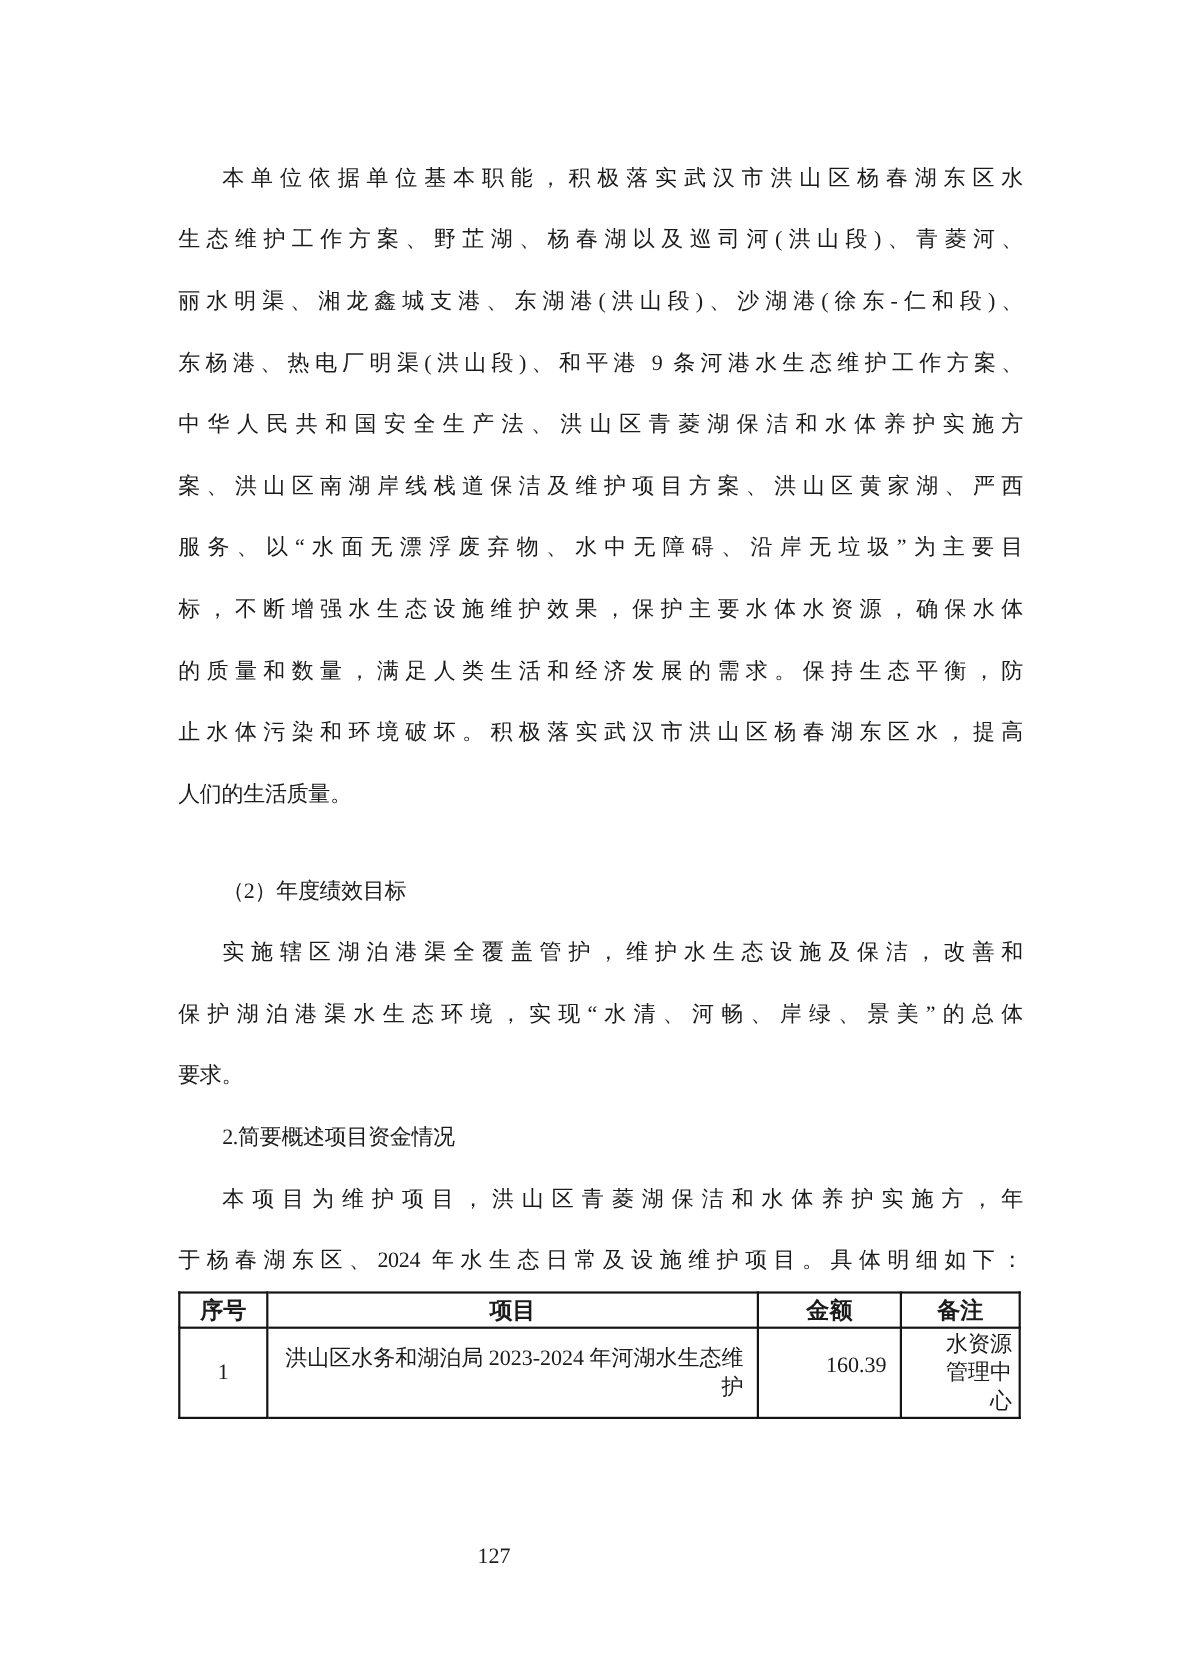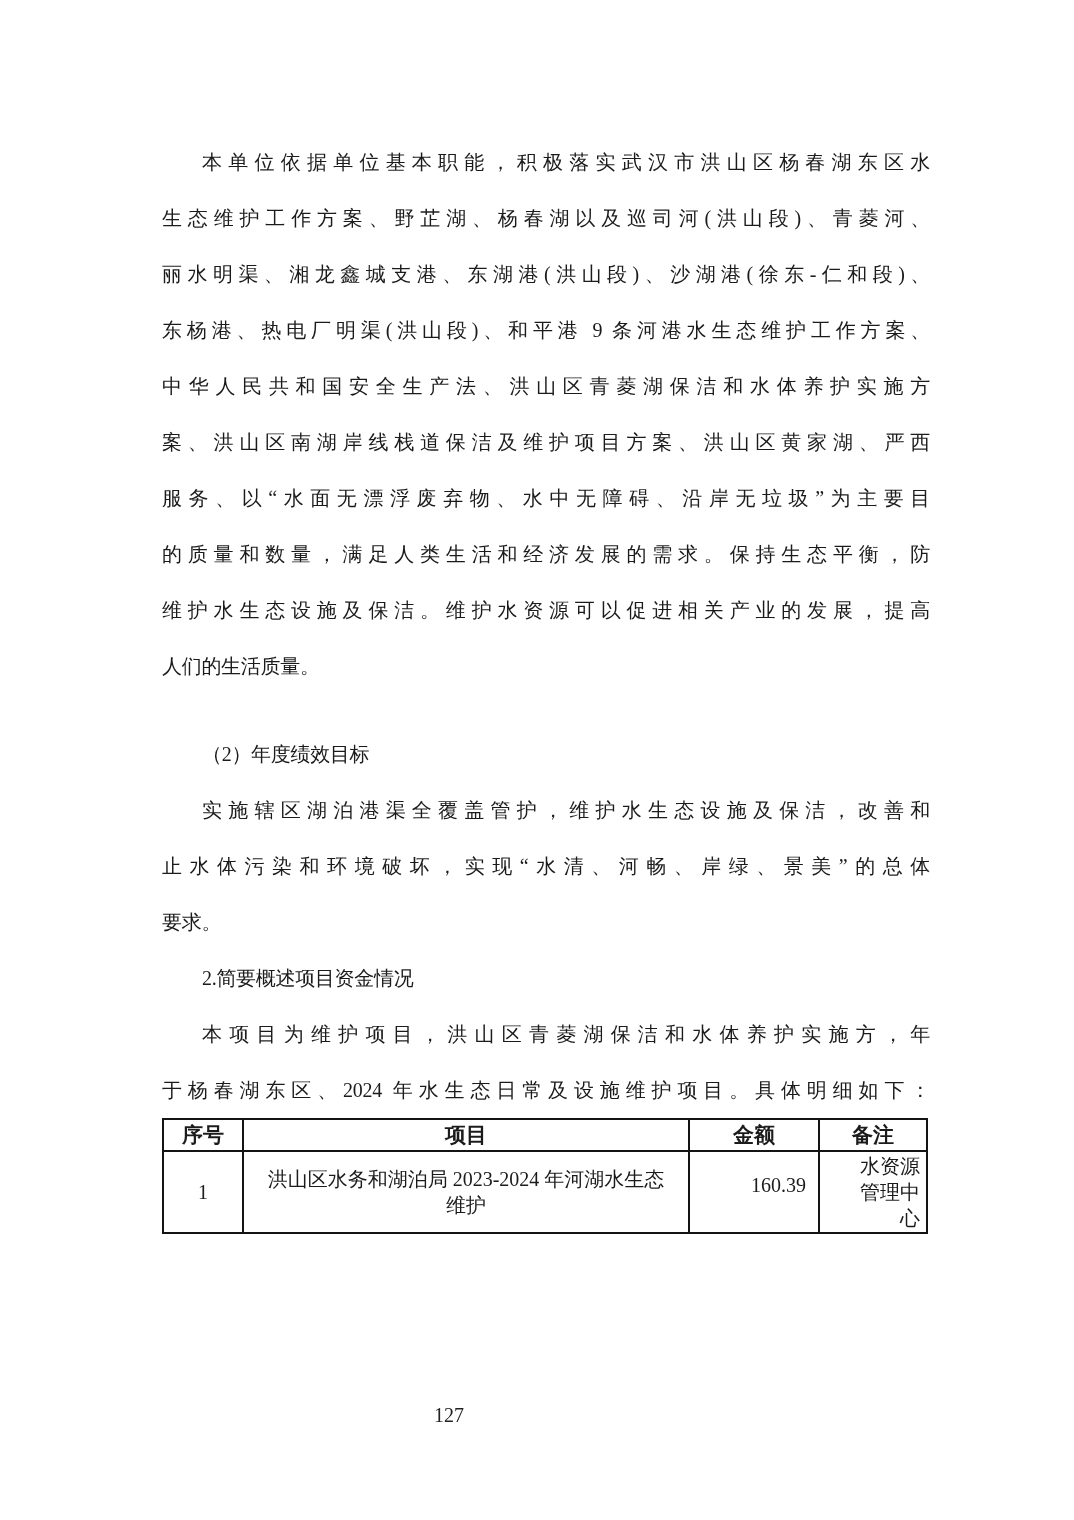--- a/index.html
+++ b/index.html
@@ -53,21 +53,21 @@
     height: 30px;
     font-size: 21px;
     font-weight: bold;
     text-align: center;
     padding: 0 4px;
     line-height: 30px;
   }
   .fund-table tbody tr { height: 55px; }
   .fund-table td { font-size: 20px; }
   td.c-seq  { text-align: center; vertical-align: middle; padding: 0 2px; }
-  td.c-proj { text-align: center; vertical-align: middle; line-height: 26px; padding: 1px 22px; }
+  td.c-proj { text-align: right; vertical-align: middle; line-height: 26px; padding: 1px 12px; }
   td.c-amt  { text-align: right; vertical-align: middle; padding: 0 12px 13px 2px; }
   td.c-note { text-align: right; vertical-align: middle; line-height: 26px; padding: 1px 6px 1px 23px; }
 
   .page-number {
     position: absolute;
     top: 1404px;
     left: 0;
     width: 898px;
     text-align: center;
     font-size: 20px;
@@ -80,30 +80,31 @@
 <div class="content">
 
   <div class="para">
       <div class="line">本单位依据单位基本职能，积极落实武汉市洪山区杨春湖东区水</div>
       <div class="line">生态维护工作方案、野芷湖、杨春湖以及巡司河(洪山段)、青菱河、</div>
       <div class="line">丽水明渠、湘龙鑫城支港、东湖港(洪山段)、沙湖港(徐东-仁和段)、</div>
       <div class="line">东杨港、热电厂明渠(洪山段)、和平港 9 条河港水生态维护工作方案、</div>
       <div class="line">中华人民共和国安全生产法、洪山区青菱湖保洁和水体养护实施方</div>
       <div class="line">案、洪山区南湖岸线栈道保洁及维护项目方案、洪山区黄家湖、严西</div>
       <div class="line">服务、以“水面无漂浮废弃物、水中无障碍、沿岸无垃圾”为主要目</div>
+      <div class="line">标，不断增强水生态设施维护效果，保护主要水体水资源，确保水体</div>
       <div class="line">的质量和数量，满足人类生活和经济发展的需求。保持生态平衡，防</div>
-      <div class="line">维护水生态设施及保洁。维护水资源可以促进相关产业的发展，提高</div>
+      <div class="line">止水体污染和环境破坏。积极落实武汉市洪山区杨春湖东区水，提高</div>
       <div class="line">人们的生活质量。</div>
     </div>
 
   <div class="line heading-line mt-gap">（2）年度绩效目标</div>
 
   <div class="para">
       <div class="line">实施辖区湖泊港渠全覆盖管护，维护水生态设施及保洁，改善和</div>
-      <div class="line">止水体污染和环境破坏，实现“水清、河畅、岸绿、景美”的总体</div>
+      <div class="line">保护湖泊港渠水生态环境，实现“水清、河畅、岸绿、景美”的总体</div>
       <div class="line">要求。</div>
     </div>
 
   <div class="line heading-line">2.简要概述项目资金情况</div>
 
   <div class="para justify-all">
       <div class="line">本项目为维护项目，洪山区青菱湖保洁和水体养护实施方，年</div>
       <div class="line">于杨春湖东区、2024 年水生态日常及设施维护项目。具体明细如下：</div>
     </div>
 

